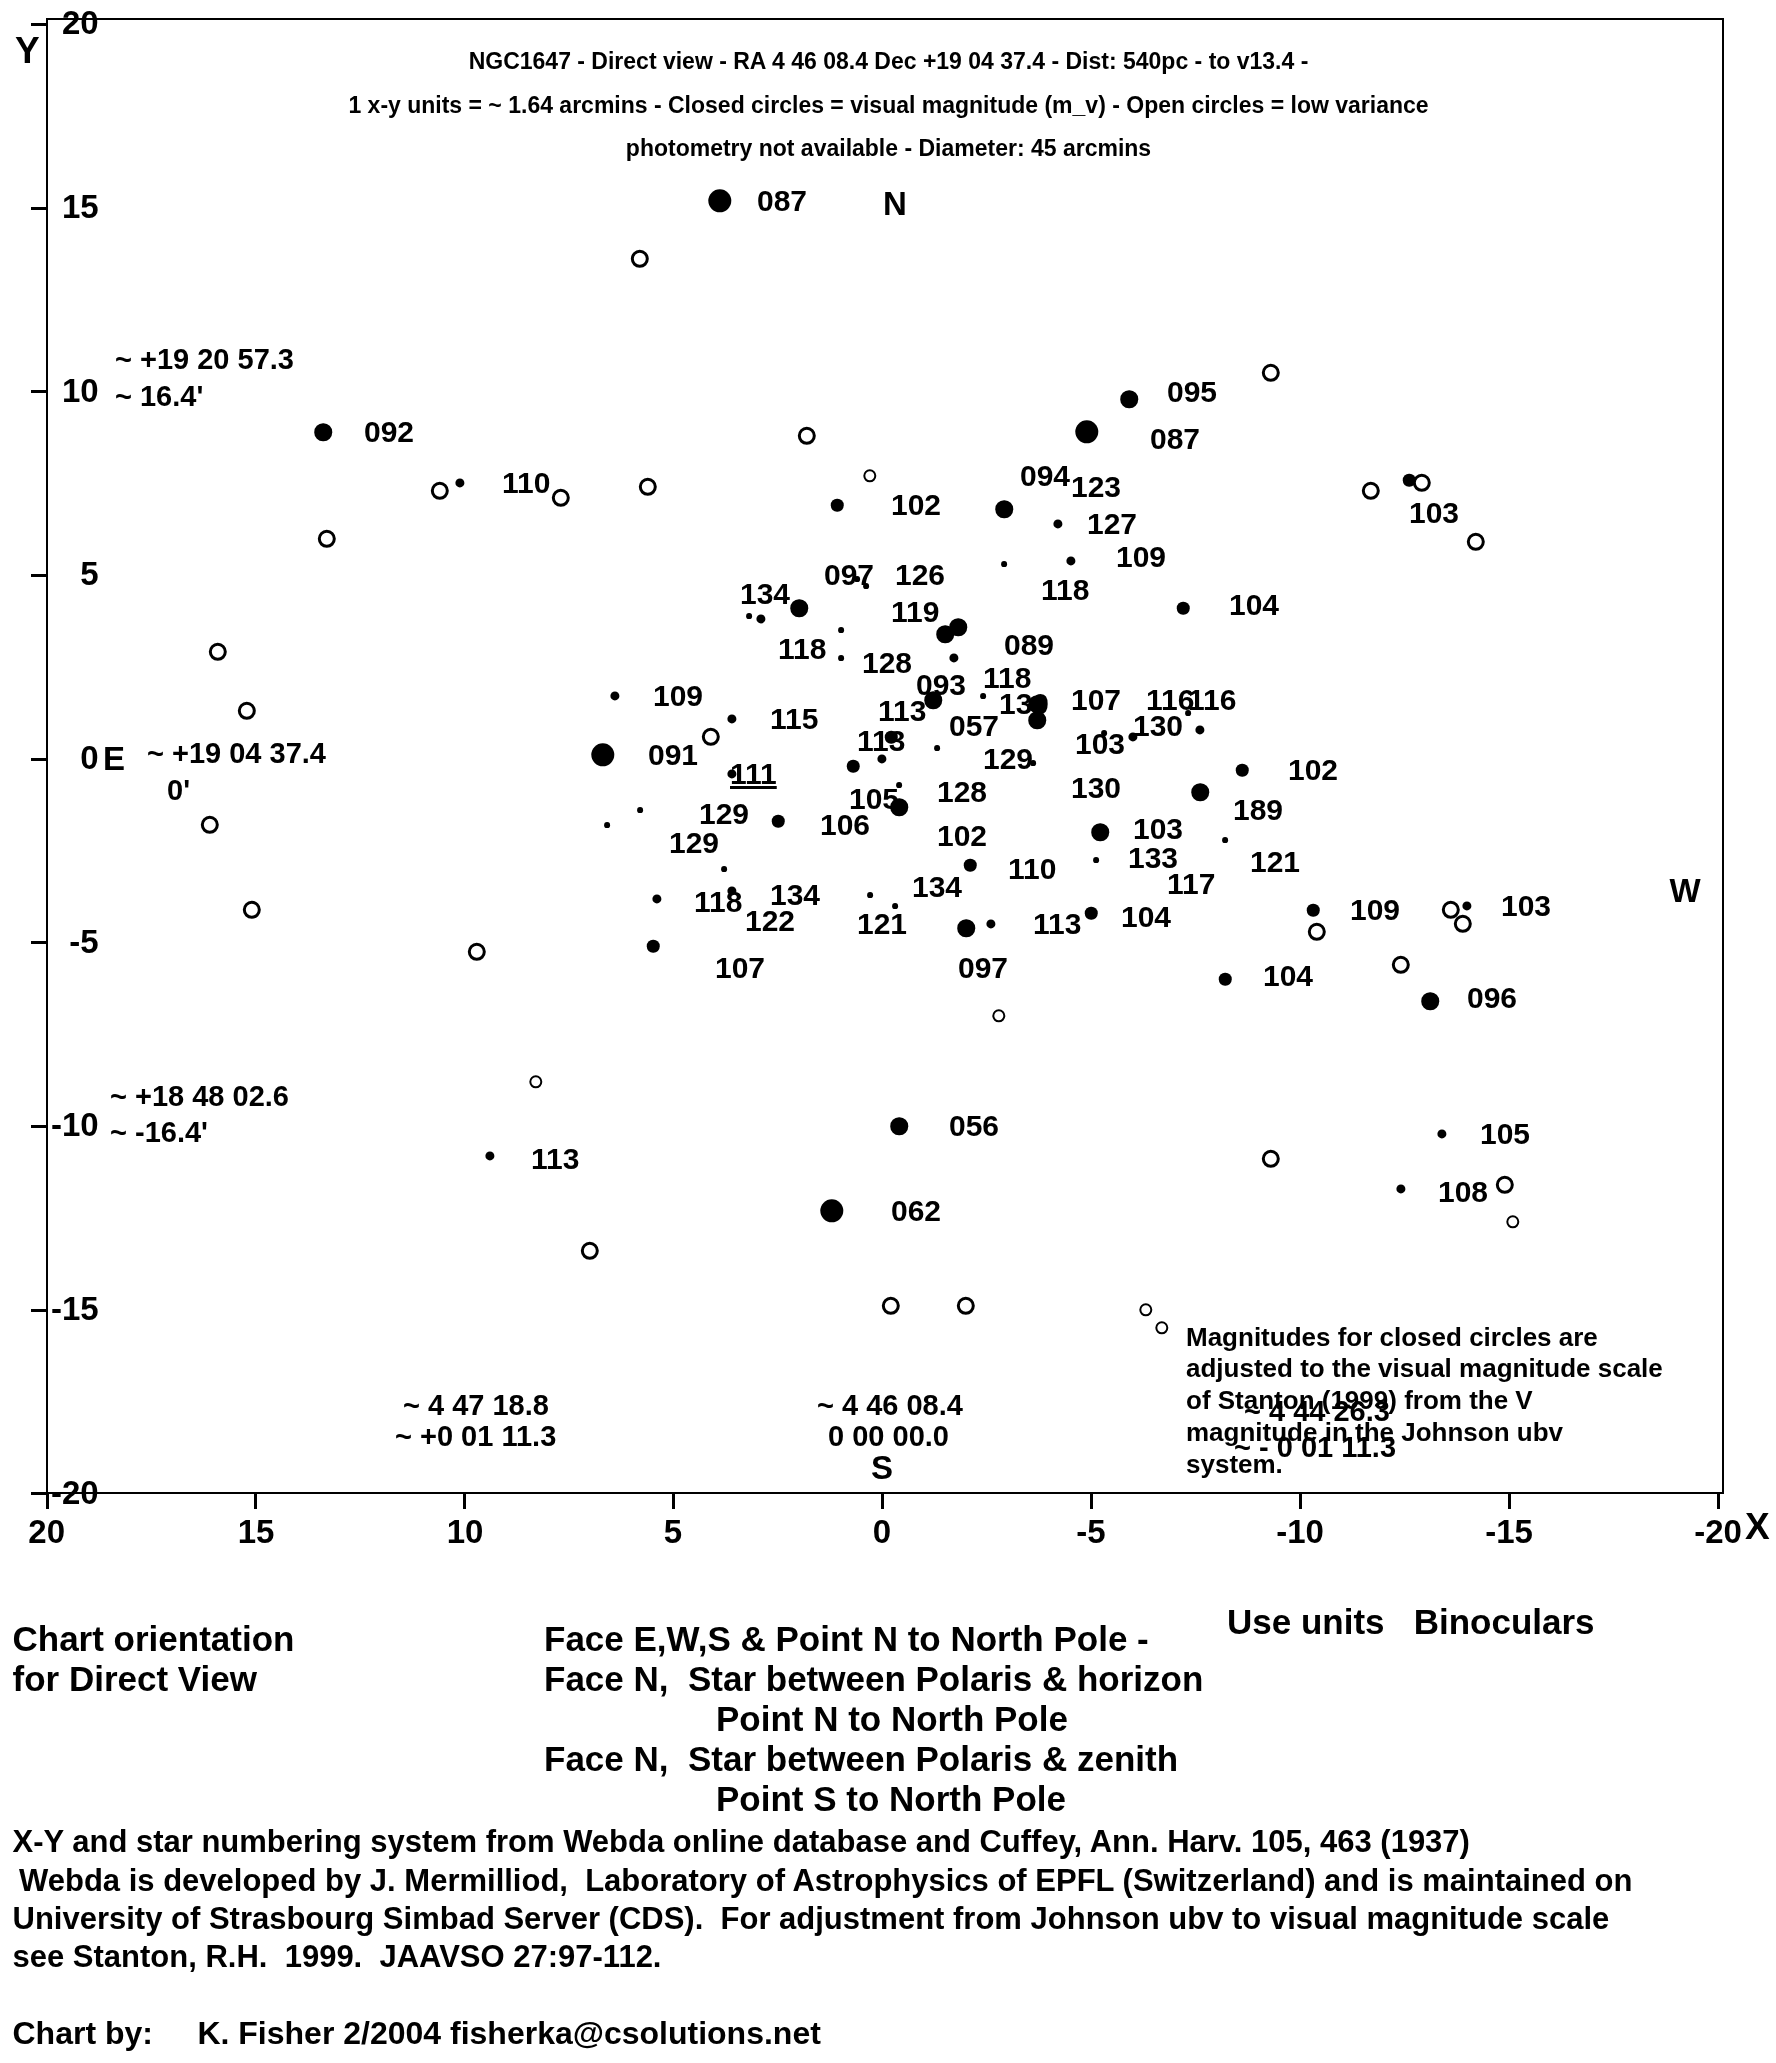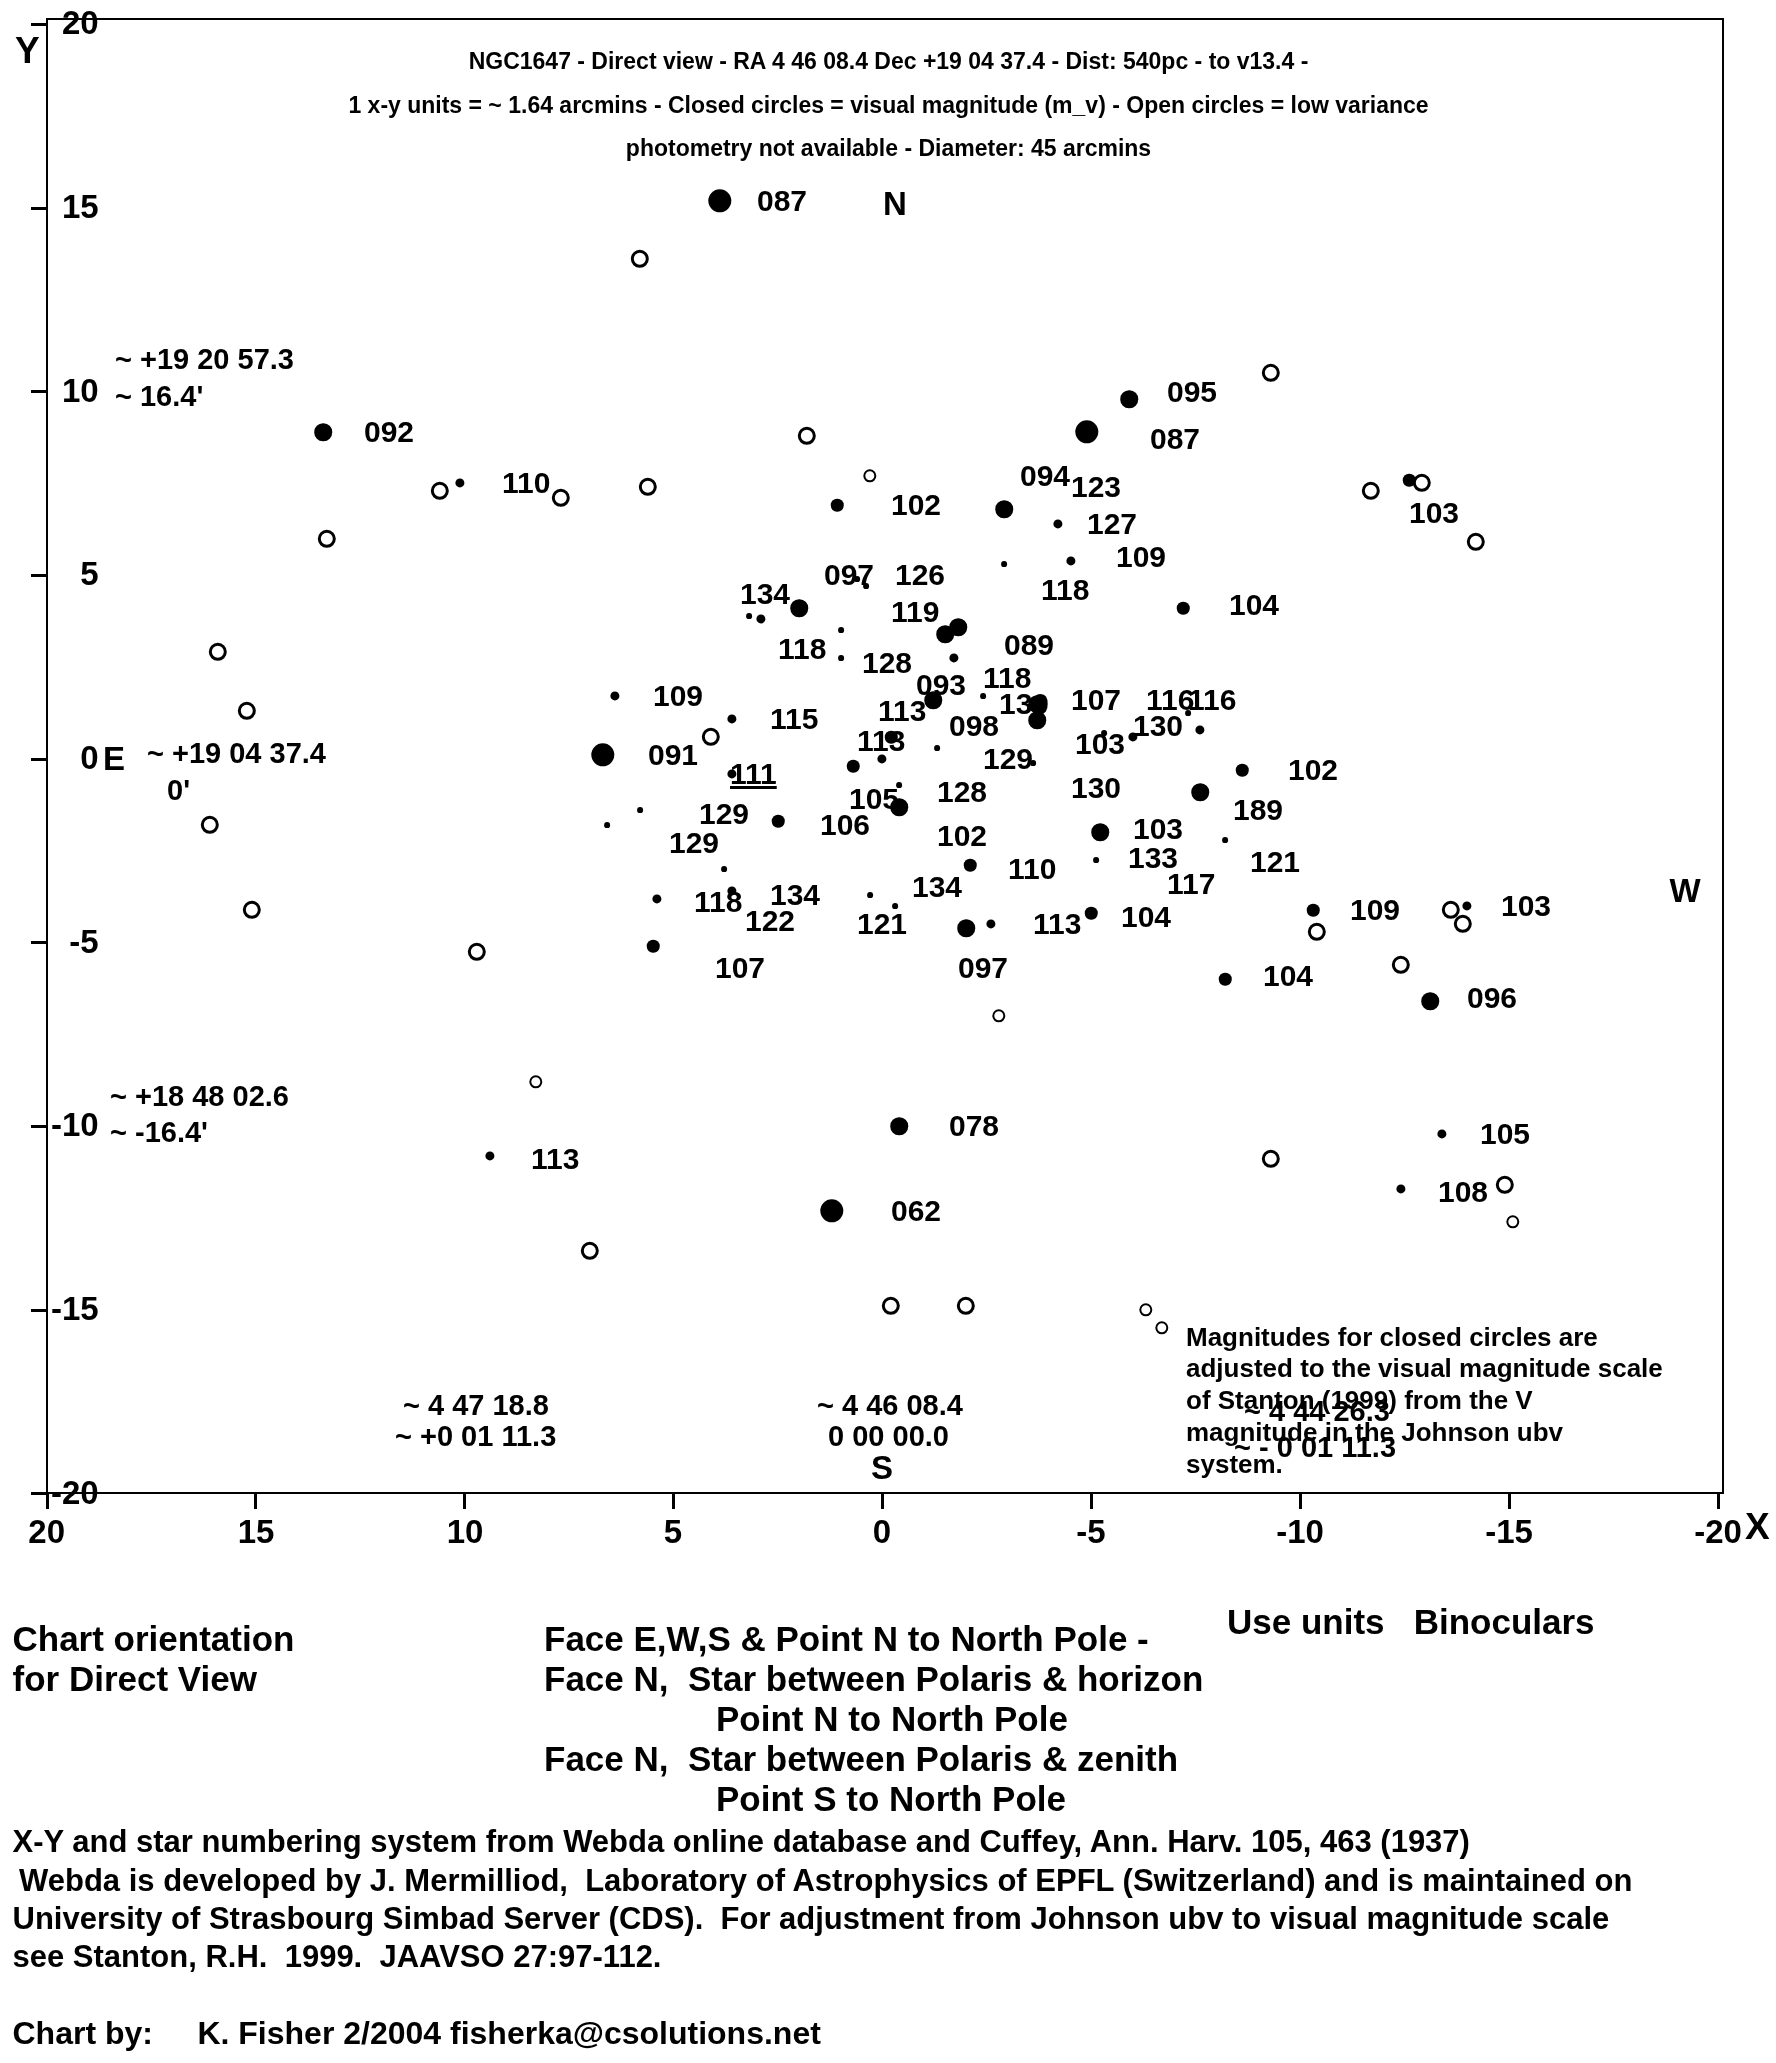--- a/index.html
+++ b/index.html
@@ -190,21 +190,21 @@
       <div class="star-label" style="left: 1250px; top: 862px;">121</div>
       <div class="star-label" style="left: 1167px; top: 884px;">117</div>
       <div class="star-label" style="left: 999px; top: 704px;">130</div>
       <div class="star-label" style="left: 1071px; top: 700px;">107</div>
       <div class="star-label" style="left: 1133px; top: 726px;">130</div>
       <div class="star-label" style="left: 1075px; top: 744px;">103</div>
       <div class="star-label" style="left: 983px; top: 759px;">129</div>
       <div class="star-label" style="left: 1071px; top: 788px;">130</div>
       <div class="star-label" style="left: 878px; top: 711px;">113</div>
       <div class="star-label" style="left: 857px; top: 741px;">113</div>
-      <div class="star-label" style="left: 949px; top: 726px;">098</div>
+      <div class="star-label" style="left: 949px; top: 726px;">057</div>
       <div class="star-label" style="left: 849px; top: 799px;">105</div>
       <div class="star-label" style="left: 937px; top: 792px;">128</div>
       <div class="star-label" style="left: 820px; top: 825px;">106</div>
       <div class="star-label" style="left: 937px; top: 836px;">102</div>
       <div class="star-label" style="left: 1133px; top: 829px;">103</div>
       <div class="star-label" style="left: 1112px; top: 858px; margin-left: 16px;">133</div>
       <div class="star-label" style="left: 1008px; top: 869px;">110</div>
       <div class="star-label" style="left: 1121px; top: 917px;">104</div>
       <div class="star-label" style="left: 1033px; top: 924px;">113</div>
       <div class="star-label" style="left: 912px; top: 887px;">134</div>
@@ -220,21 +220,21 @@
       <div class="star-label" style="left: 694px; top: 902px;">118</div>
       <div class="star-label" style="left: 715px; top: 968px;">107</div>
       <div class="star-label" style="left: 958px; top: 968px;">097</div>
       <div class="star-label" style="left: 1350px; top: 910px;">109</div>
       <div class="star-label" style="left: 1467px; top: 998px;">096</div>
       <div class="star-label" style="left: 1501px; top: 906px;">103</div>
       <div class="star-label" style="left: 1263px; top: 976px;">104</div>
       <div class="star-label" style="left: 1480px; top: 1134px;">105</div>
       <div class="star-label" style="left: 1438px; top: 1192px;">108</div>
       <div class="star-label" style="left: 531px; top: 1159px;">113</div>
-      <div class="star-label" style="left: 949px; top: 1126px;">078</div>
+      <div class="star-label" style="left: 949px; top: 1126px;">056</div>
       <div class="star-label" style="left: 891px; top: 1211px;">062</div>
       <div class="cardinal" style="left: 895px; top: 204px;">N</div>
       <div class="cardinal" style="left: 882px; top: 1468px;">S</div>
       <div class="cardinal" style="left: 114px; top: 759px;">E</div>
       <div class="cardinal" style="left: 1685px; top: 891px;">W</div>
       <div class="free-text" style="left: 115px; top: 342px; font-size: 29px;">~ +19 20 57.3</div>
       <div class="free-text" style="left: 115px; top: 379px; font-size: 29px;">~ 16.4'</div>
       <div class="free-text" style="left: 147px; top: 736px; font-size: 29px;">~ +19 04 37.4</div>
       <div class="free-text" style="left: 167px; top: 773px; font-size: 29px;">0'</div>
       <div class="free-text" style="left: 110px; top: 1079px; font-size: 29px;">~ +18 48 02.6</div>

